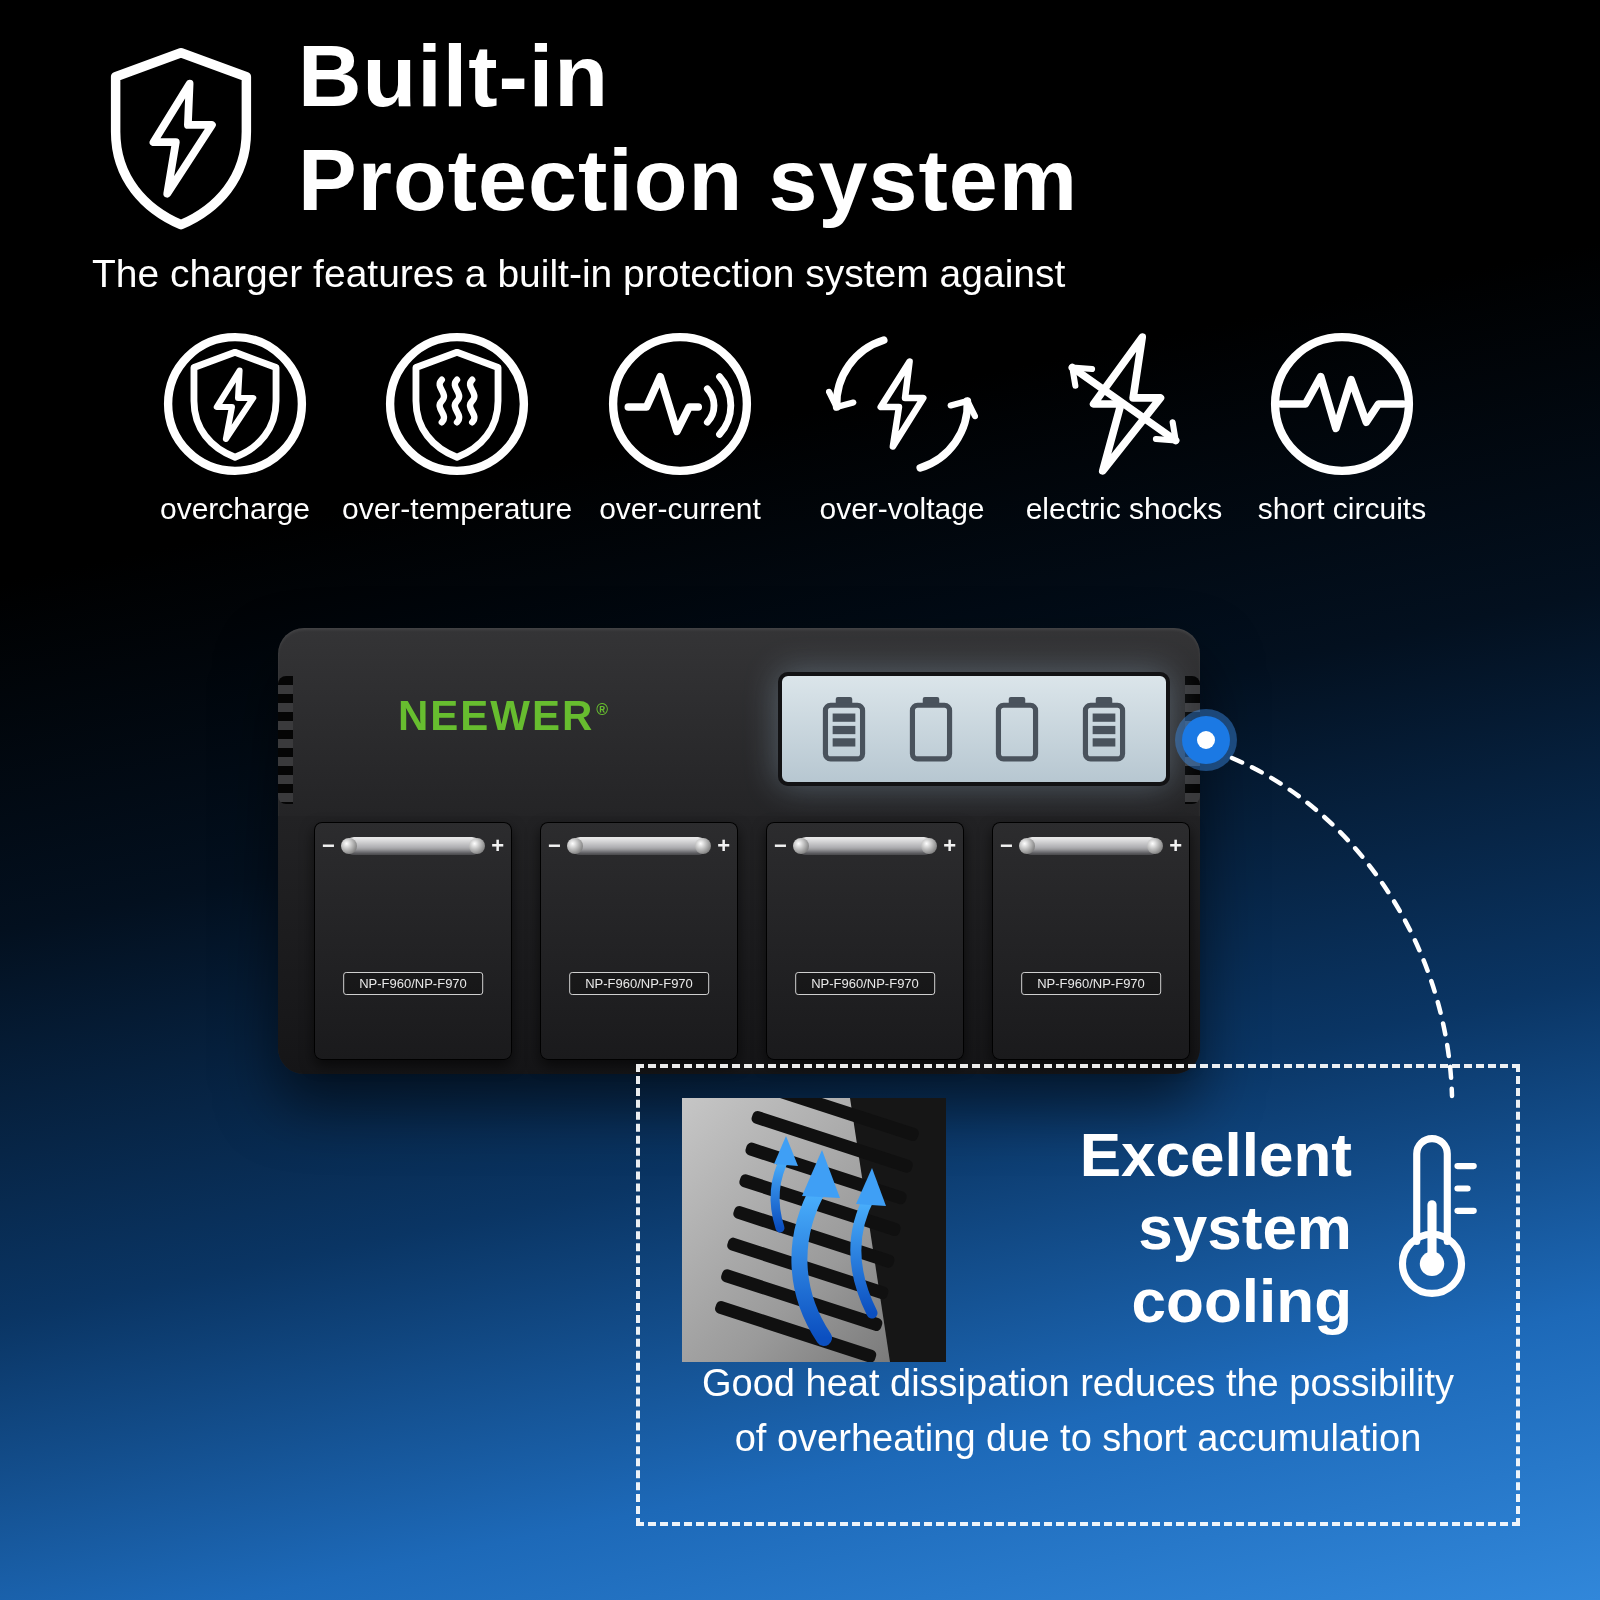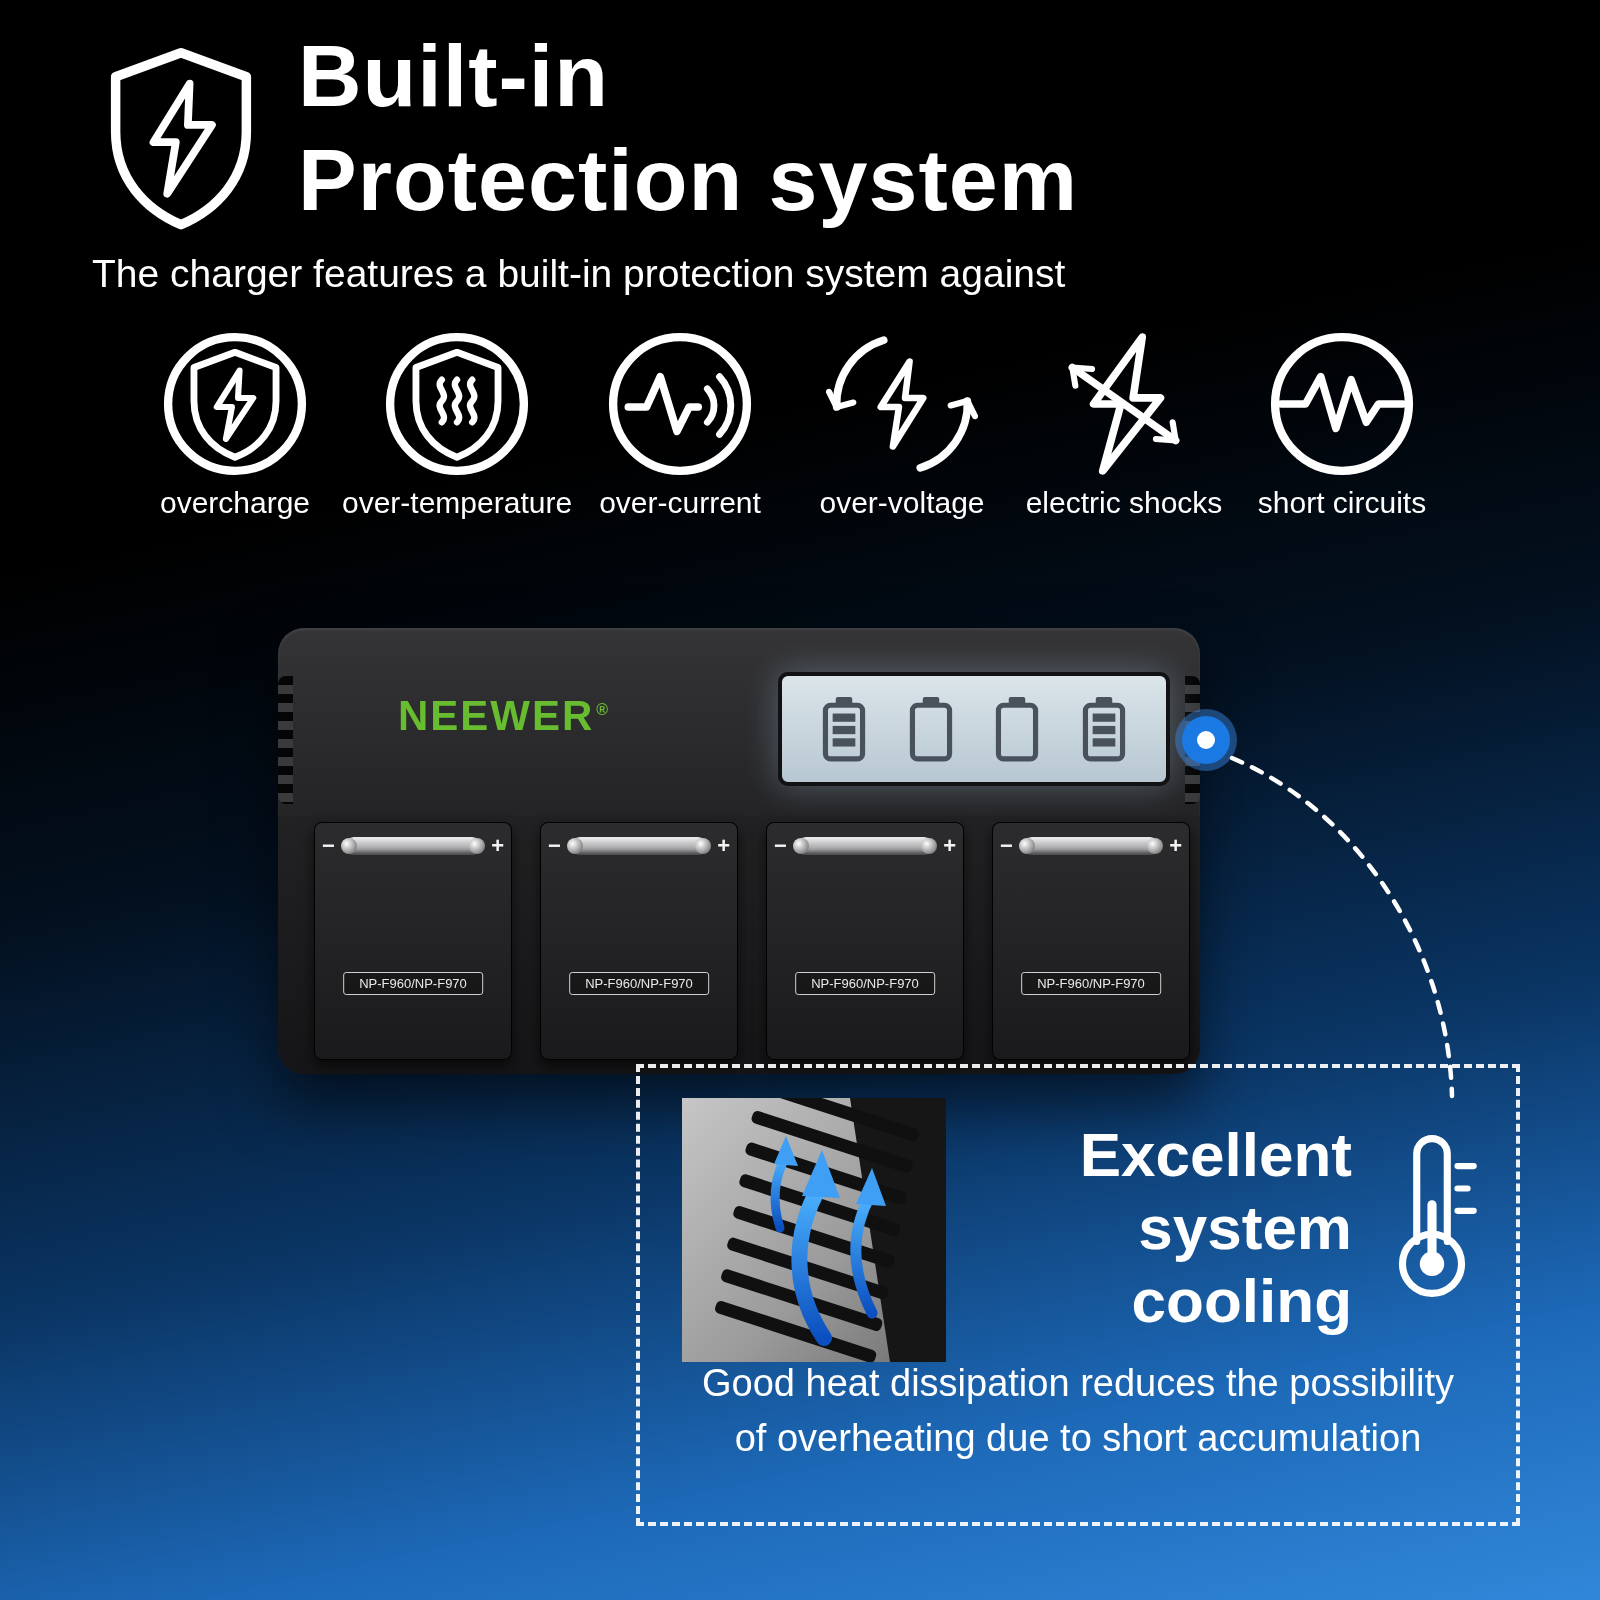--- a/index.html
+++ b/index.html
@@ -15,21 +15,21 @@
   .hero-shield{ position:absolute; left:95px; top:38px; width:172px; height:198px; }
   .hero-shield svg{ width:100%; height:100%; }
   .title{ position:absolute; left:298px; top:24px; font-size:88px; font-weight:700; line-height:1.18; letter-spacing:1px; }
   .title span{ display:block; }
   .subtitle{ position:absolute; left:72px; top:252px; font-size:39px; font-weight:400;margin-left:20px; }
 
   
   .prot{ position:absolute; top:328px; width:230px; text-align:center; }
   .prot .circle{ width:152px; height:152px; margin:0 auto; }
   .prot .circle svg{ width:100%; height:100%; }
-  .prot .plabel{ margin-top:6px; font-size:30px; white-space:nowrap; }
+  .prot .plabel{ margin-top:12px; font-size:30px; white-space:nowrap; }
   .p0{ left:120px; } .p1{ left:342px; } .p2{ left:565px; }
   .p3{ left:787px; } .p4{ left:1009px; } .p5{ left:1227px; }
 
   
   .charger{
     position:absolute; left:278px; top:628px; width:922px; height:446px;
     background:linear-gradient(180deg,#343436,#232325 45%,#1b1b1d);
     border-radius:26px;
     box-shadow:0 30px 60px rgba(0,0,0,.55), inset 0 2px 3px rgba(255,255,255,.08);
   }

